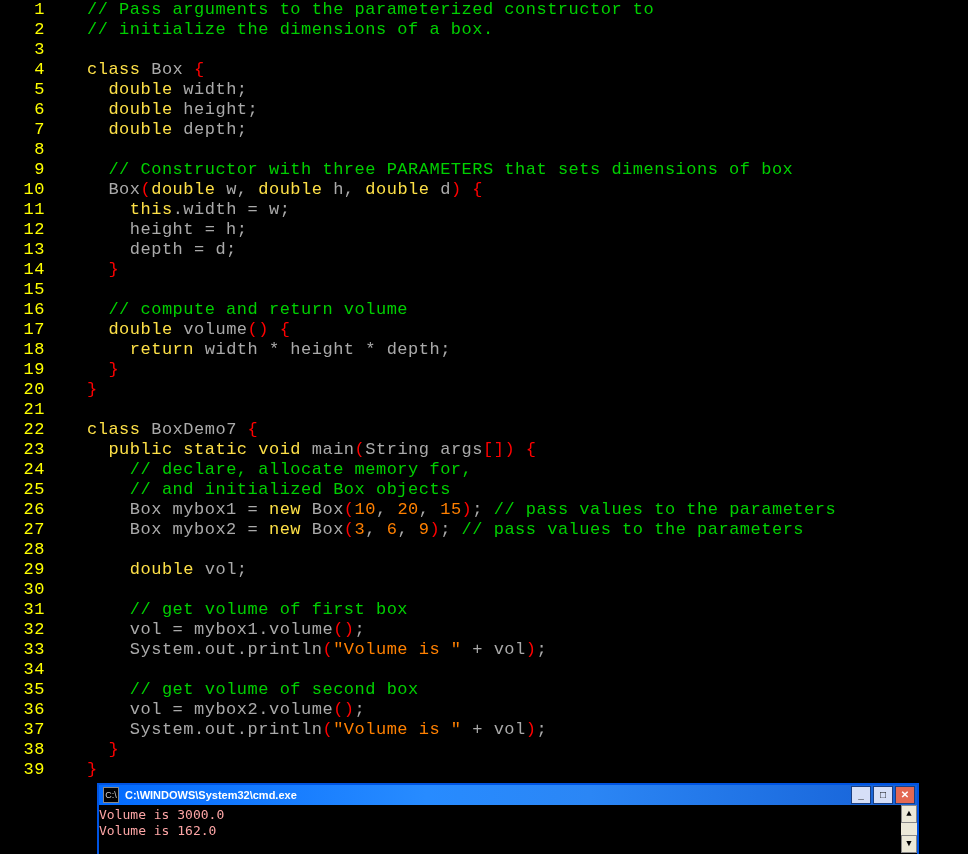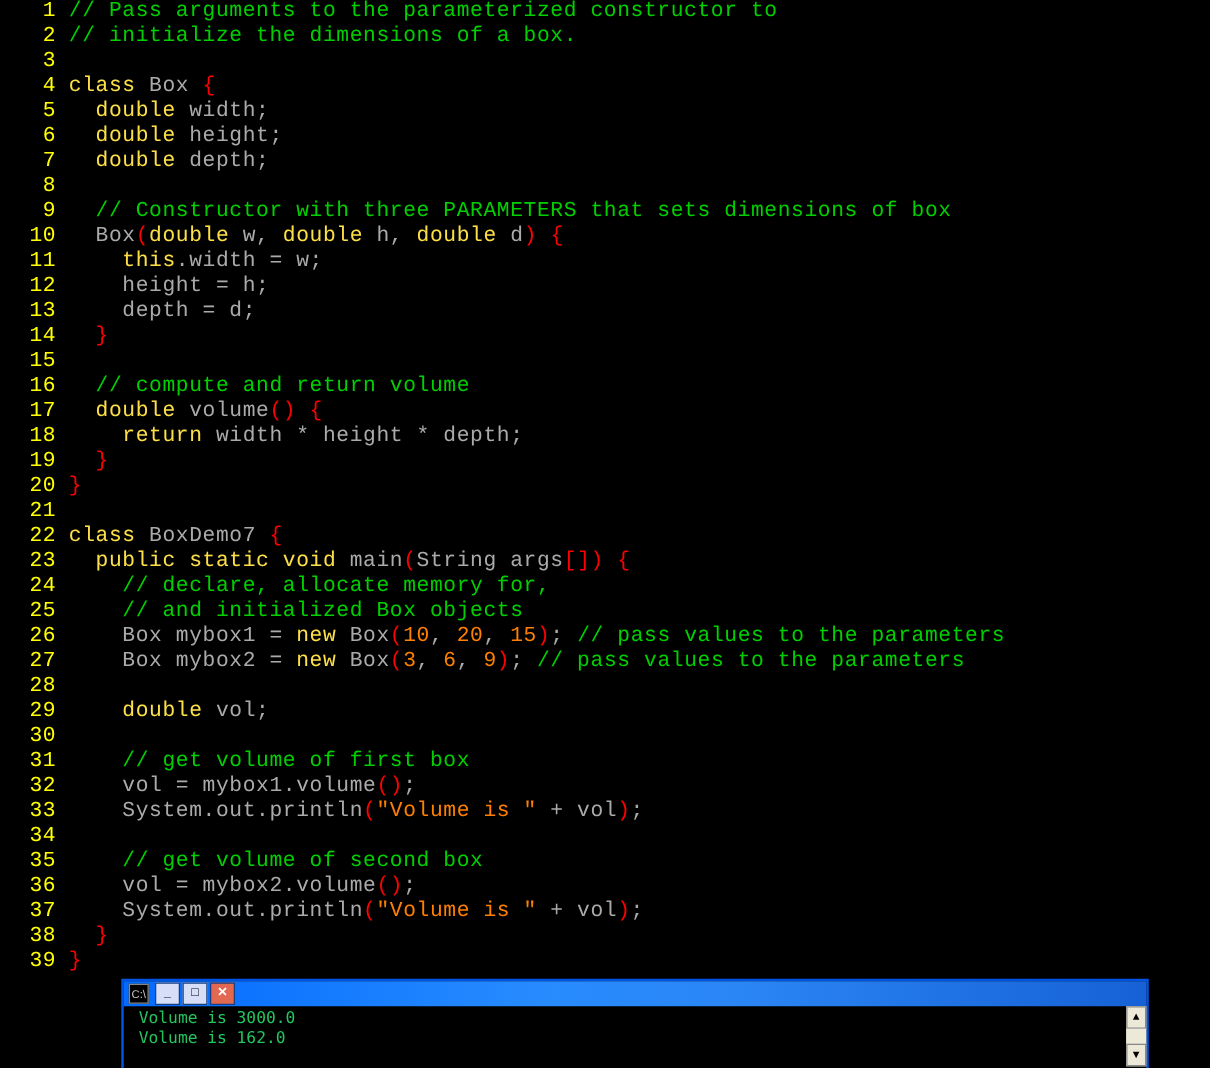--- a/index.html
+++ b/index.html
@@ -26,20 +26,21 @@
     text-align: right;
     color: #ffff00;
     background: #000000;
     padding-right: 10px;
     letter-spacing: 0.5px;
   }
   .code {
     white-space: pre;
     color: #aaaaaa;
     letter-spacing: 0.5px;
+    margin-left: 32px;
   }
   .c  { color: #00d000; }
   .kw { color: #fde047; }
   .t  { color: #aaaaaa; text-align: center; }
   .br { color: #ff0000; }
   .st { color: #ff8000; }
   .nu { color: #ff8000; }
 
   #cmd-window {
     position: absolute;
@@ -98,22 +99,22 @@
     color: #fff;
     margin-right: 2px;
   }
   #cmd-body {
     position: relative;
     height: calc(100% - 22px);
     display: flex;
   }
   #cmd-output {
     flex: 1;
-    padding: 2px 12px;
-    color: #22c55e;
+    padding: 2px 0;
+    color: #fca5a5;
     font-family: "Lucida Console", "Consolas", monospace;
     font-size: 13px;
     line-height: 16px;
     white-space: pre;
     letter-spacing: 0;
   }
   #cmd-scrollbar {
     width: 16px;
     background: #d4d0c8;
     display: flex;
@@ -135,20 +136,21 @@
   }
 </style>
 </head>
 <body>
 
 <div id="editor"><div class="line"><span class="ln">1</span><span class="code"><span class="c">// Pass arguments to the parameterized constructor to</span></span></div><div class="line"><span class="ln">2</span><span class="code"><span class="c">// initialize the dimensions of a box.</span></span></div><div class="line"><span class="ln">3</span><span class="code"></span></div><div class="line"><span class="ln">4</span><span class="code"><span class="kw">class</span><span class="t"> Box </span><span class="br">{</span></span></div><div class="line"><span class="ln">5</span><span class="code"><span class="t">  </span><span class="kw">double</span><span class="t"> width;</span></span></div><div class="line"><span class="ln">6</span><span class="code"><span class="t">  </span><span class="kw">double</span><span class="t"> height;</span></span></div><div class="line"><span class="ln">7</span><span class="code"><span class="t">  </span><span class="kw">double</span><span class="t"> depth;</span></span></div><div class="line"><span class="ln">8</span><span class="code"></span></div><div class="line"><span class="ln">9</span><span class="code"><span class="t">  </span><span class="c">// Constructor with three PARAMETERS that sets dimensions of box</span></span></div><div class="line"><span class="ln">10</span><span class="code"><span class="t">  Box</span><span class="br">(</span><span class="kw">double</span><span class="t"> w, </span><span class="kw">double</span><span class="t"> h, </span><span class="kw">double</span><span class="t"> d</span><span class="br">)</span><span class="t"> </span><span class="br">{</span></span></div><div class="line"><span class="ln">11</span><span class="code"><span class="t">    </span><span class="kw">this</span><span class="t">.width = w;</span></span></div><div class="line"><span class="ln">12</span><span class="code"><span class="t">    height = h;</span></span></div><div class="line"><span class="ln">13</span><span class="code"><span class="t">    depth = d;</span></span></div><div class="line"><span class="ln">14</span><span class="code"><span class="t">  </span><span class="br">}</span></span></div><div class="line"><span class="ln">15</span><span class="code"></span></div><div class="line"><span class="ln">16</span><span class="code"><span class="t">  </span><span class="c">// compute and return volume</span></span></div><div class="line"><span class="ln">17</span><span class="code"><span class="t">  </span><span class="kw">double</span><span class="t"> volume</span><span class="br">()</span><span class="t"> </span><span class="br">{</span></span></div><div class="line"><span class="ln">18</span><span class="code"><span class="t">    </span><span class="kw">return</span><span class="t"> width * height * depth;</span></span></div><div class="line"><span class="ln">19</span><span class="code"><span class="t">  </span><span class="br">}</span></span></div><div class="line"><span class="ln">20</span><span class="code"><span class="br">}</span></span></div><div class="line"><span class="ln">21</span><span class="code"></span></div><div class="line"><span class="ln">22</span><span class="code"><span class="kw">class</span><span class="t"> BoxDemo7 </span><span class="br">{</span></span></div><div class="line"><span class="ln">23</span><span class="code"><span class="t">  </span><span class="kw">public</span><span class="t"> </span><span class="kw">static</span><span class="t"> </span><span class="kw">void</span><span class="t"> main</span><span class="br">(</span><span class="t">String args</span><span class="br">[])</span><span class="t"> </span><span class="br">{</span></span></div><div class="line"><span class="ln">24</span><span class="code"><span class="t">    </span><span class="c">// declare, allocate memory for,</span></span></div><div class="line"><span class="ln">25</span><span class="code"><span class="t">    </span><span class="c">// and initialized Box objects</span></span></div><div class="line"><span class="ln">26</span><span class="code"><span class="t">    Box mybox1 = </span><span class="kw">new</span><span class="t"> Box</span><span class="br">(</span><span class="nu">10</span><span class="t">, </span><span class="nu">20</span><span class="t">, </span><span class="nu">15</span><span class="br">)</span><span class="t">; </span><span class="c">// pass values to the parameters</span></span></div><div class="line"><span class="ln">27</span><span class="code"><span class="t">    Box mybox2 = </span><span class="kw">new</span><span class="t"> Box</span><span class="br">(</span><span class="nu">3</span><span class="t">, </span><span class="nu">6</span><span class="t">, </span><span class="nu">9</span><span class="br">)</span><span class="t">; </span><span class="c">// pass values to the parameters</span></span></div><div class="line"><span class="ln">28</span><span class="code"></span></div><div class="line"><span class="ln">29</span><span class="code"><span class="t">    </span><span class="kw">double</span><span class="t"> vol;</span></span></div><div class="line"><span class="ln">30</span><span class="code"></span></div><div class="line"><span class="ln">31</span><span class="code"><span class="t">    </span><span class="c">// get volume of first box</span></span></div><div class="line"><span class="ln">32</span><span class="code"><span class="t">    vol = mybox1.volume</span><span class="br">()</span><span class="t">;</span></span></div><div class="line"><span class="ln">33</span><span class="code"><span class="t">    System.out.println</span><span class="br">(</span><span class="st">"Volume is "</span><span class="t"> + vol</span><span class="br">)</span><span class="t">;</span></span></div><div class="line"><span class="ln">34</span><span class="code"></span></div><div class="line"><span class="ln">35</span><span class="code"><span class="t">    </span><span class="c">// get volume of second box</span></span></div><div class="line"><span class="ln">36</span><span class="code"><span class="t">    vol = mybox2.volume</span><span class="br">()</span><span class="t">;</span></span></div><div class="line"><span class="ln">37</span><span class="code"><span class="t">    System.out.println</span><span class="br">(</span><span class="st">"Volume is "</span><span class="t"> + vol</span><span class="br">)</span><span class="t">;</span></span></div><div class="line"><span class="ln">38</span><span class="code"><span class="t">  </span><span class="br">}</span></span></div><div class="line"><span class="ln">39</span><span class="code"><span class="br">}</span></span></div></div>
 
 <div id="cmd-window">
   <div id="cmd-titlebar">
     <div id="cmd-icon">C:\</div>
+    <div id="cmd-title">C:\WINDOWS\System32\cmd.exe</div>
     <div class="cmd-btn">_</div>
     <div class="cmd-btn">□</div>
     <div class="cmd-btn close">✕</div>
   </div>
   <div id="cmd-body">
     <div id="cmd-output">Volume is 3000.0
 Volume is 162.0</div>
     <div id="cmd-scrollbar">
       <div class="sb-btn">▲</div>
       <div class="sb-track"></div>

